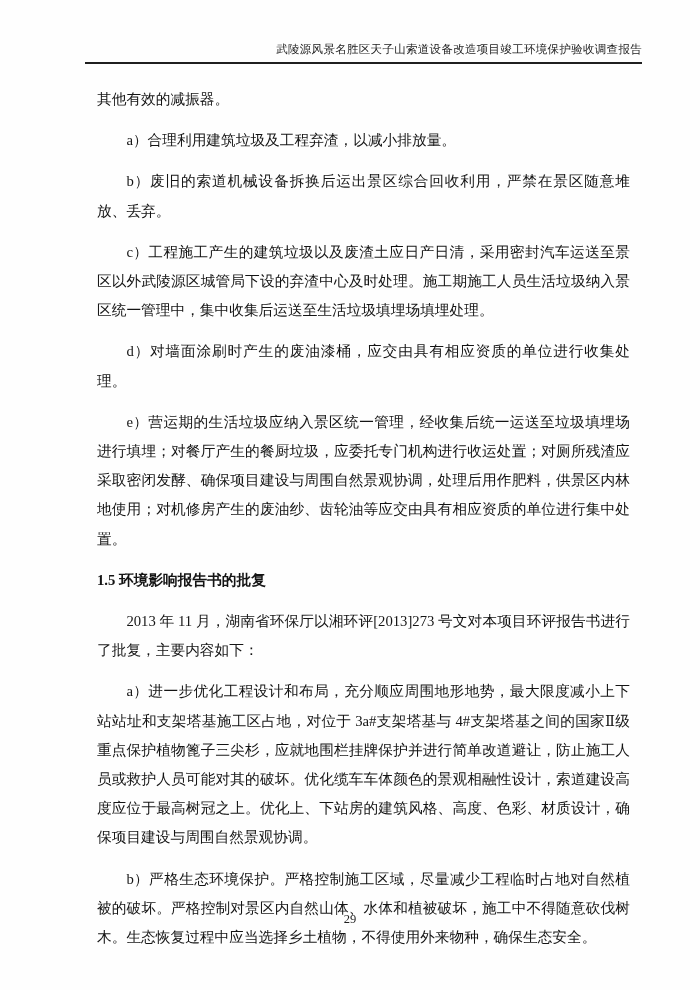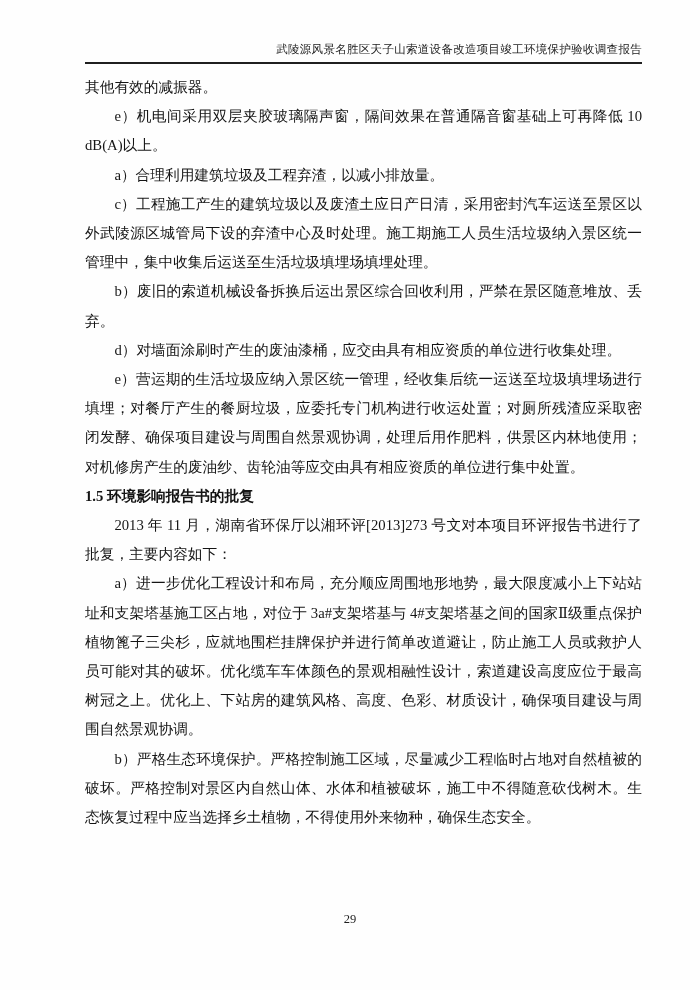--- a/index.html
+++ b/index.html
@@ -34,21 +34,21 @@
     position: absolute;
     left: 85px;
     width: 557px;
     top: 73px;
     font-size: 14.7px;
     line-height: 29.2px;
     text-align: justify;
     color: #141414;
   }
   .content p {
-    margin: 0;
+    margin: 12px;
     padding: 0;
   }
   .para.indent {
     text-indent: 2em;
   }
   .heading {
     font-weight: 700;
     text-indent: 0;
   }
   .page-footer {
@@ -63,24 +63,23 @@
 </style>
 </head>
 <body>
 
 <div class="page">
 
   <div class="running-header">武陵源风景名胜区天子山索道设备改造项目竣工环境保护验收调查报告</div>
 
   <div class="content">
     <p class="para">其他有效的减振器。</p>
-    <p class="para indent">e）机电间采用双层夹胶玻璃隔声窗，隔间效果在普通隔音窗基础上可再降低 10 dB(A)以上。</p>
     <p class="para indent">a）合理利用建筑垃圾及工程弃渣，以减小排放量。</p>
+    <p class="para indent">b）废旧的索道机械设备拆换后运出景区综合回收利用，严禁在景区随意堆放、丢弃。</p>
     <p class="para indent">c）工程施工产生的建筑垃圾以及废渣土应日产日清，采用密封汽车运送至景区以外武陵源区城管局下设的弃渣中心及时处理。施工期施工人员生活垃圾纳入景区统一管理中，集中收集后运送至生活垃圾填埋场填埋处理。</p>
-    <p class="para indent">b）废旧的索道机械设备拆换后运出景区综合回收利用，严禁在景区随意堆放、丢弃。</p>
     <p class="para indent">d）对墙面涂刷时产生的废油漆桶，应交由具有相应资质的单位进行收集处理。</p>
     <p class="para indent">e）营运期的生活垃圾应纳入景区统一管理，经收集后统一运送至垃圾填埋场进行填埋；对餐厅产生的餐厨垃圾，应委托专门机构进行收运处置；对厕所残渣应采取密闭发酵、确保项目建设与周围自然景观协调，处理后用作肥料，供景区内林地使用；对机修房产生的废油纱、齿轮油等应交由具有相应资质的单位进行集中处置。</p>
     <p class="para heading">1.5 环境影响报告书的批复</p>
     <p class="para indent">2013 年 11 月，湖南省环保厅以湘环评[2013]273 号文对本项目环评报告书进行了批复，主要内容如下：</p>
     <p class="para indent">a）进一步优化工程设计和布局，充分顺应周围地形地势，最大限度减小上下站站址和支架塔基施工区占地，对位于 3a#支架塔基与 4#支架塔基之间的国家Ⅱ级重点保护植物篦子三尖杉，应就地围栏挂牌保护并进行简单改道避让，防止施工人员或救护人员可能对其的破坏。优化缆车车体颜色的景观相融性设计，索道建设高度应位于最高树冠之上。优化上、下站房的建筑风格、高度、色彩、材质设计，确保项目建设与周围自然景观协调。</p>
     <p class="para indent">b）严格生态环境保护。严格控制施工区域，尽量减少工程临时占地对自然植被的破坏。严格控制对景区内自然山体、水体和植被破坏，施工中不得随意砍伐树木。生态恢复过程中应当选择乡土植物，不得使用外来物种，确保生态安全。</p>
   </div>
 
   <div class="page-footer">29</div>
 

